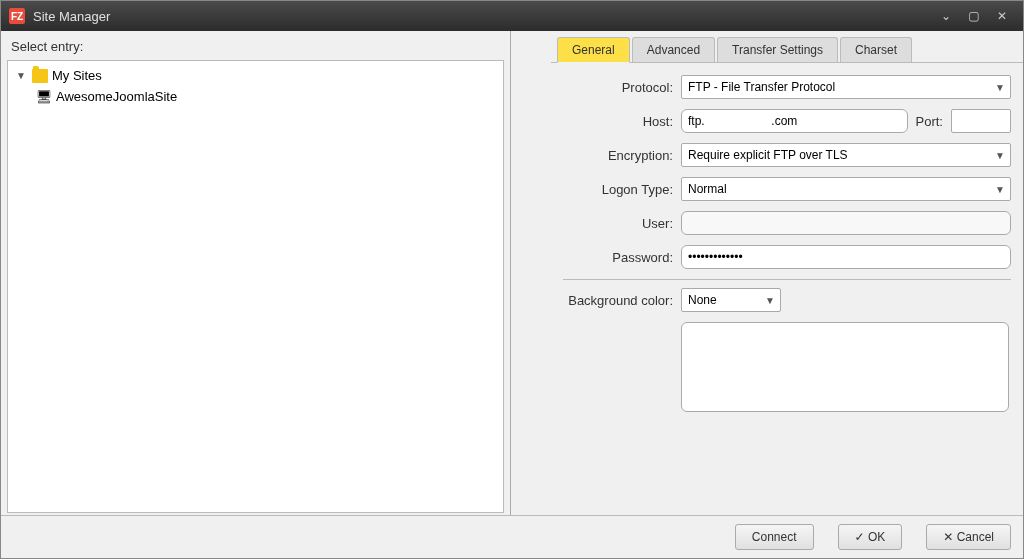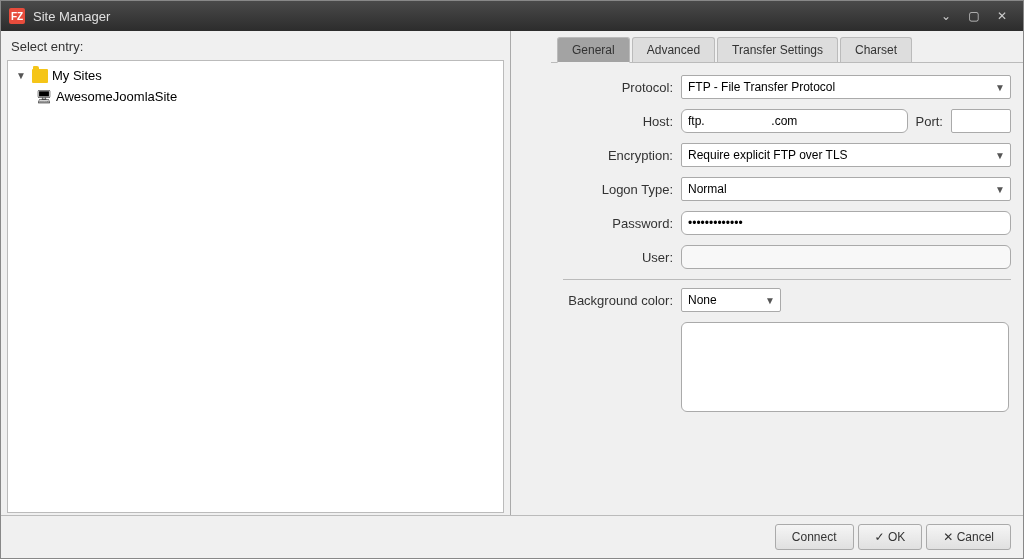--- a/index.html
+++ b/index.html
@@ -168,21 +168,21 @@
       padding: 5px 14px;
       border: 1px solid #bbb;
       border-bottom: none;
       border-radius: 3px 3px 0 0;
       cursor: pointer;
       font-size: 12px;
       background: #ddd;
       color: #333;
     }
     .tab.active {
-      background: #a3a3a3;
+      background: #fde047;
       border-bottom: 1px solid #f0f0f0;
       margin-bottom: -1px;
       font-weight: 500;
     }
     .form-area {
       flex: 1;
       padding: 12px;
       overflow-y: auto;
     }
     .form-row {
@@ -291,21 +291,21 @@
     }
     textarea.form-control {
       height: 90px;
       resize: none;
       width: 100%;
     }
     .bottom-bar {
       padding: 8px 12px;
       display: flex;
       justify-content: flex-end;
-      gap: 4px;
+      gap: 24px;
       border-top: 1px solid #bbb;
       background: #f0f0f0;
     }
     .bottom-btn {
       padding: 5px 16px;
       background: linear-gradient(to bottom, #f5f5f5, #e0e0e0);
       border: 1px solid #aaa;
       border-radius: 3px;
       cursor: pointer;
       font-size: 12px;
@@ -403,27 +403,27 @@
               <option>Anonymous</option>
               <option>Ask for password</option>
               <option>Interactive</option>
               <option>Key file</option>
             </select>
             <span class="select-arrow">▼</span>
           </div>
         </div>
 
         <div class="form-row">
+          <span class="form-label">User:</span>
+          <input type="text" class="form-control" value="" style="background: rgb(248, 248, 248); color: rgb(187, 187, 187);">
+        </div>
+
+        <div class="form-row">
           <span class="form-label">Password:</span>
           <input type="password" class="form-control" value="passwordvalue" style="">
-        </div>
-
-        <div class="form-row">
-          <span class="form-label">User:</span>
-          <input type="text" class="form-control" value="" style="background: rgb(248, 248, 248); color: rgb(187, 187, 187);">
         </div>
 
         <hr class="separator">
 
         <div class="bg-color-row">
           <span class="bg-label">Background color:</span>
           <div class="bg-select-wrapper">
             <select class="bg-select">
               <option>None</option>
               <option>Red</option>

